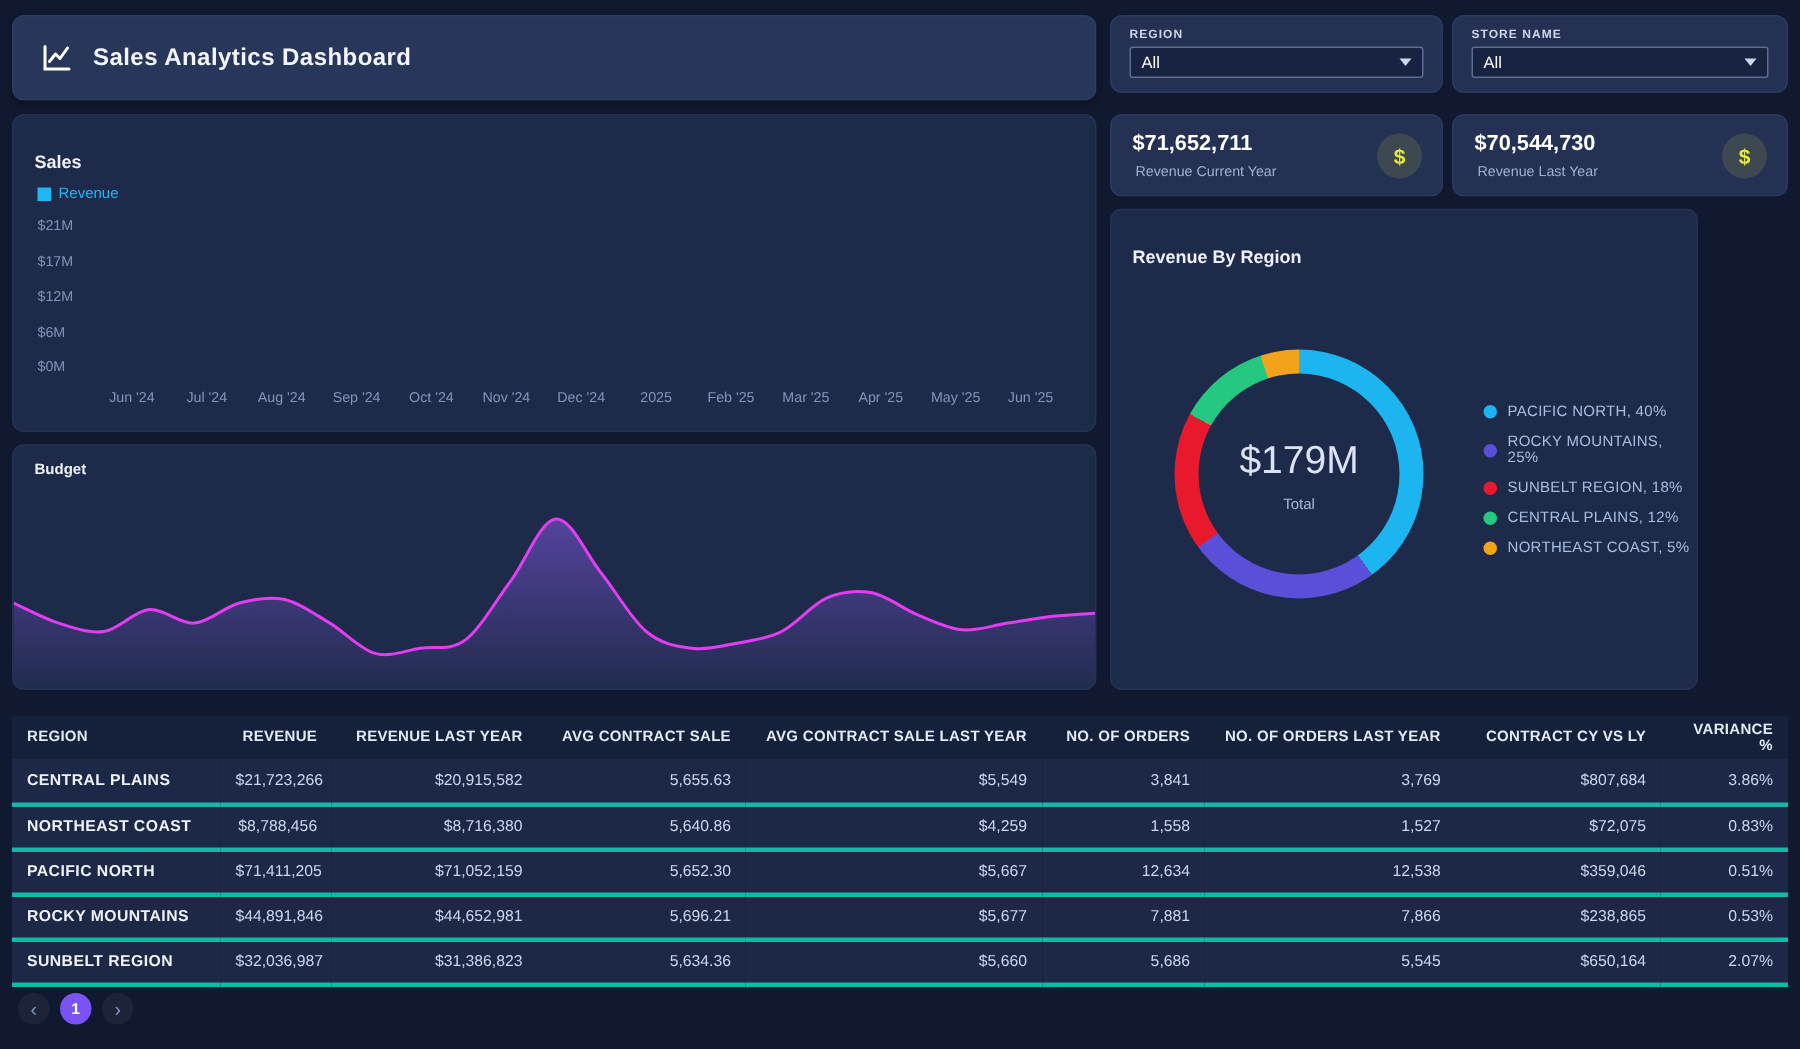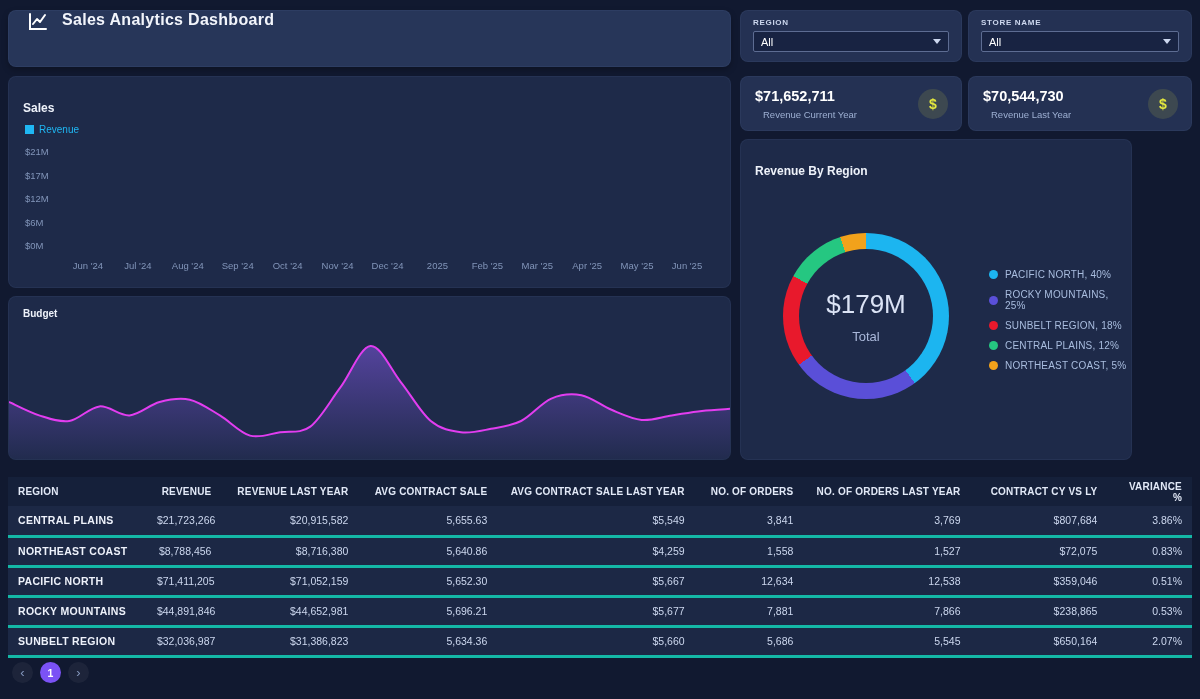--- a/index.html
+++ b/index.html
@@ -4,38 +4,38 @@
 <style>
   * { box-sizing: border-box; margin: 0; padding: 0; }
   html, body { width: 1200px; height: 699px; overflow: hidden; }
   body { background: #111930; font-family: "Liberation Sans", sans-serif; }
   .dashboard { position: relative; width: 1200px; height: 699px; background: #111930; }
 
   .card { position: absolute; background: #1e2a49; border-radius: 8px; border: 1px solid rgba(130,150,200,.08); }
 
   
   #header-card { left: 8px; top: 10px; width: 723px; height: 57px; background: #273659;
-    display: flex; gap: 13px; padding: 0 18px; box-shadow: 0 3px 6px rgba(0,0,0,.25); }
+    display: flex; align-items: center; gap: 13px; padding: 0 18px; box-shadow: 0 3px 6px rgba(0,0,0,.25); }
   .page-title { font-size: 16px; font-weight: 700; color: #f2f5fb; letter-spacing: .3px; }
 
   
   #region-filter { left: 740px; top: 10px; width: 222px; height: 52px; background: #243153; }
   #store-filter  { left: 968px; top: 10px; width: 224px; height: 52px; background: #243153; }
   .filter-label { font-size: 8px; font-weight: 700; color: #ccd7ee; letter-spacing: .7px; margin: 7px 12px 4px; }
   .select { margin: 0 12px; height: 21px; border: 1px solid #5d6c92; background: #182342; color: #fff;
     font-size: 11px; display: flex; align-items: center; justify-content: space-between; padding: 0 7px;
     border-radius: 2px; cursor: pointer; }
   .chevron { width: 0; height: 0; border-left: 4px solid transparent; border-right: 4px solid transparent;
     border-top: 5px solid #ccd7ee; }
 
   
   #kpi-current { left: 740px; top: 76px; width: 222px; height: 55px; background: #243153; }
   #kpi-last    { left: 968px; top: 76px; width: 224px; height: 55px; background: #243153; }
   .kpi-value { font-size: 14.5px; font-weight: 700; color: #ffffff; margin: 11px 0 5px 14px; }
-  .kpi-label { font-size: 9.5px; color: #9dafd2; margin-left: 22px; }
+  .kpi-label { font-size: 9.5px; color: #9dafd2; margin-left: 16px; }
   .kpi-badge { position: absolute; right: 13px; top: 50%; transform: translateY(-50%);
     width: 30px; height: 30px; border-radius: 50%; background: rgba(229,233,62,.13);
     color: #e5e93e; font-weight: 700; font-size: 14px; display: flex; align-items: center; justify-content: center; }
 
   
   #sales-card { left: 8px; top: 76px; width: 723px; height: 212px; }
   .card-title { font-size: 12px; font-weight: 700; color: #eef2fa; margin: 24px 0 0 14px; }
   .small-title { font-size: 10px; font-weight: 700; color: #eef2fa; margin: 11px 0 0 14px; position: relative; z-index: 2; }
   .sales-legend { display: flex; align-items: center; gap: 5px; margin: 9px 0 0 16px; }
   .legend-swatch { width: 9px; height: 9px; background: #1fb7f3; }
@@ -53,21 +53,21 @@
   #budget-card { left: 8px; top: 296px; width: 723px; height: 164px; overflow: hidden; }
   #budget-card svg { position: absolute; left: 0; bottom: 0; display: block; }
 
   
   #donut-card { left: 740px; top: 139px; width: 392px; height: 321px; }
   .donut-wrap { position: absolute; left: 42px; top: 93px; width: 166px; height: 166px; }
   .donut-ring { width: 100%; height: 100%; border-radius: 50%; cursor: pointer; }
   .donut-hole { position: absolute; inset: 16px; border-radius: 50%; background: #1e2a49;
     display: flex; flex-direction: column; align-items: center; justify-content: center; gap: 9px; }
   .donut-value { font-size: 26px; color: #dbe3f5; }
-  .donut-total { font-size: 13px; color: #aab8da; }
+  .donut-total { font-size: 10px; color: #aab8da; }
   .donut-legend { position: absolute; left: 248px; top: 129px; display: flex; flex-direction: column; gap: 9px; }
   .legend-item { display: flex; align-items: center; gap: 7px; cursor: pointer; }
   .legend-dot { width: 9px; height: 9px; border-radius: 50%; flex: 0 0 auto; }
   .legend-text { font-size: 10px; color: #a9bddf; letter-spacing: .2px; }
 
   
   #table-wrap { position: absolute; left: 8px; top: 477px; width: 1184px; }
   table { width: 100%; border-collapse: collapse; table-layout: fixed; }
   thead th { background: #15203a; height: 29px; font-size: 10px; color: #e2e9f7; font-weight: 700;
     padding: 0 10px; text-align: right; letter-spacing: .2px; cursor: pointer; }

